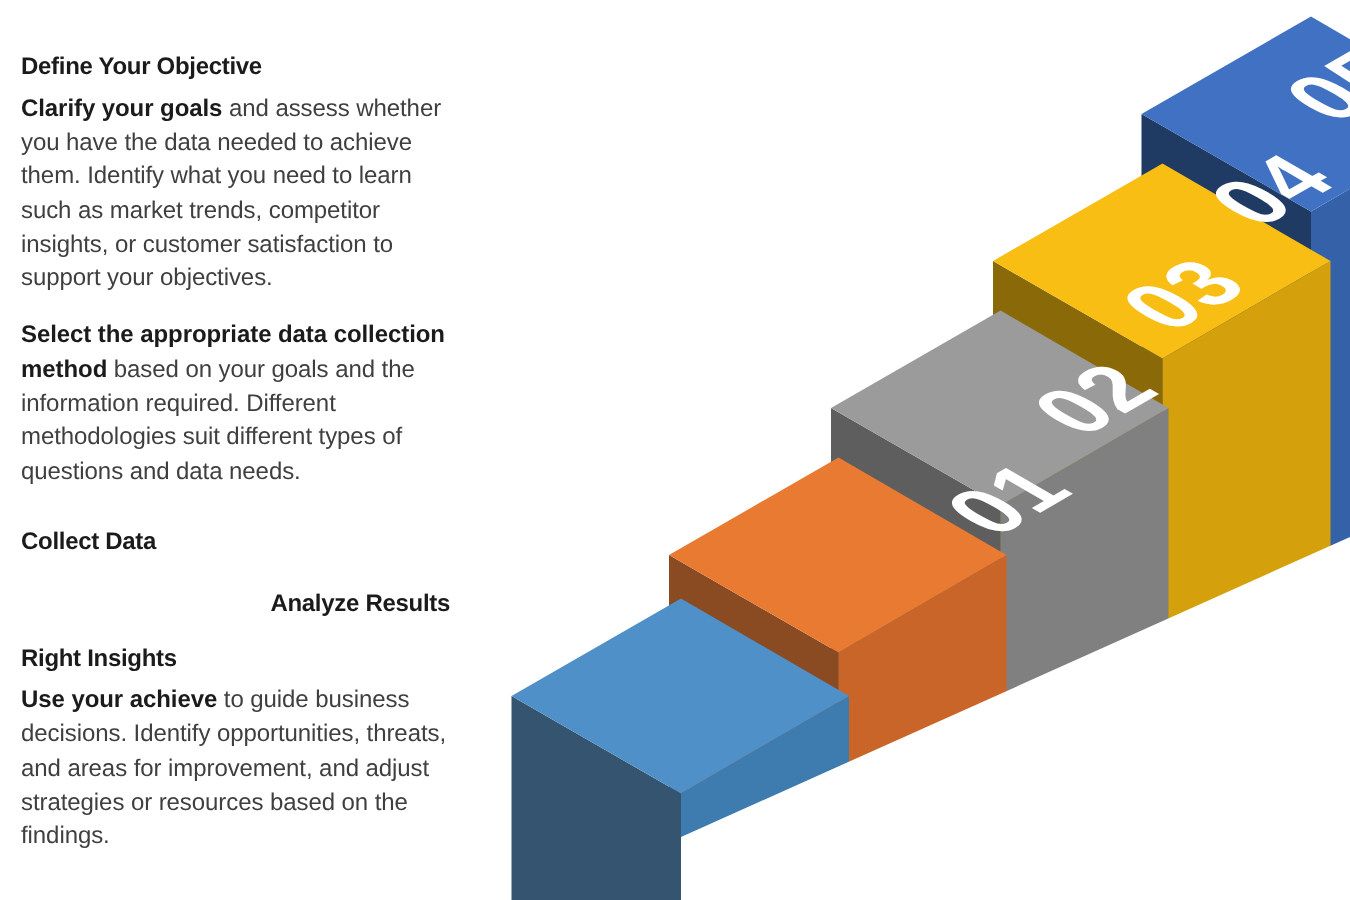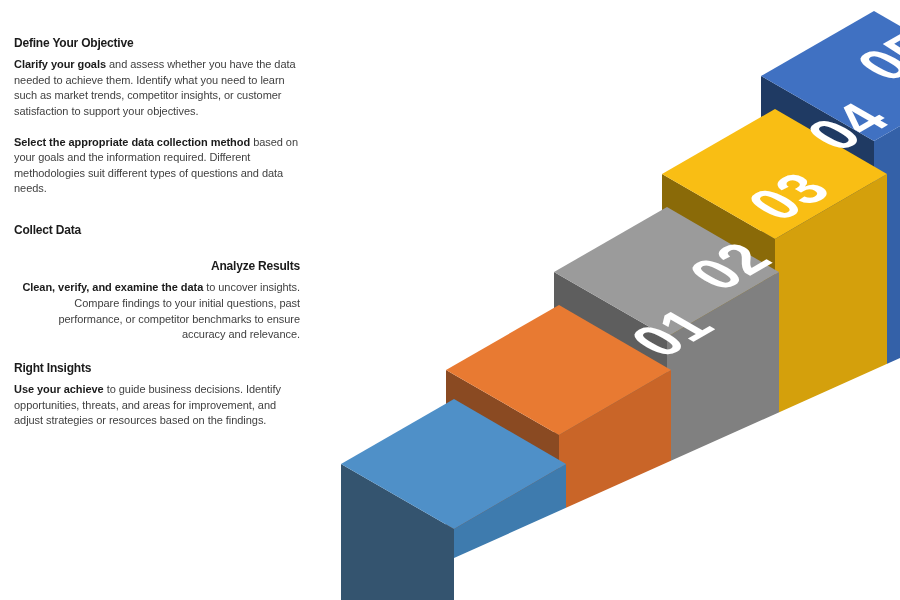--- a/index.html
+++ b/index.html
@@ -7,25 +7,25 @@
     width:900px;height:600px;background:#ffffff;overflow:hidden;position:relative;
     font-family:"Liberation Sans", sans-serif;
     -webkit-font-smoothing:antialiased;
   }
   #stage{position:absolute;left:0;top:0;width:900px;height:600px;overflow:hidden;background:#fff;}
 
   
   #textcol{position:absolute;left:14px;top:36px;width:286px;}
   .step-block{margin:0 0 6px 0;}
   .step-heading{
-    font-size:12px;font-weight:bold;color:#1b1b1b;letter-spacing:-0.2px;
+    font-size:16px;font-weight:bold;color:#1b1b1b;letter-spacing:-0.2px;
     line-height:1.18;margin:0 0 7px 0;
   }
   .step-body{
-    font-size:11px;color:#3f3f3f;line-height:1.42;margin:0;
+    font-size:16px;color:#3f3f3f;line-height:1.42;margin:0;
     letter-spacing:-0.05px;
   }
   .step-body b{color:#1b1b1b;font-weight:bold;}
 
   .sp0{margin-top:0px;}
   .sp1{margin-top:15px;}
   .sp2{margin-top:26px;}
   .sp3{margin-top:22px;text-align:right;}
   .sp4{margin-top:18px;}
 
@@ -55,21 +55,20 @@
     <div class="step-block sp1">
       <p class="step-body"><b>Select the appropriate data collection method</b><span> based on your goals and the information required. Different methodologies suit different types of questions and data needs.</span></p>
     </div>
 
     <div class="step-block sp2">
       <h2 class="step-heading">Collect Data</h2>
     </div>
 
     <div class="step-block sp3">
       <h2 class="step-heading">Analyze Results</h2>
-      <p class="step-body"><b>Clean, verify, and examine the data</b><span> to uncover insights. Compare findings to your initial questions, past performance, or competitor benchmarks to ensure accuracy and relevance.</span></p>
     </div>
 
     <div class="step-block sp4">
       <h2 class="step-heading">Right Insights</h2>
       <p class="step-body"><b>Use your achieve</b><span> to guide business decisions. Identify opportunities, threats, and areas for improvement, and adjust strategies or resources based on the findings.</span></p>
     </div>
 
   </div>
 
   <div id="stairs">

